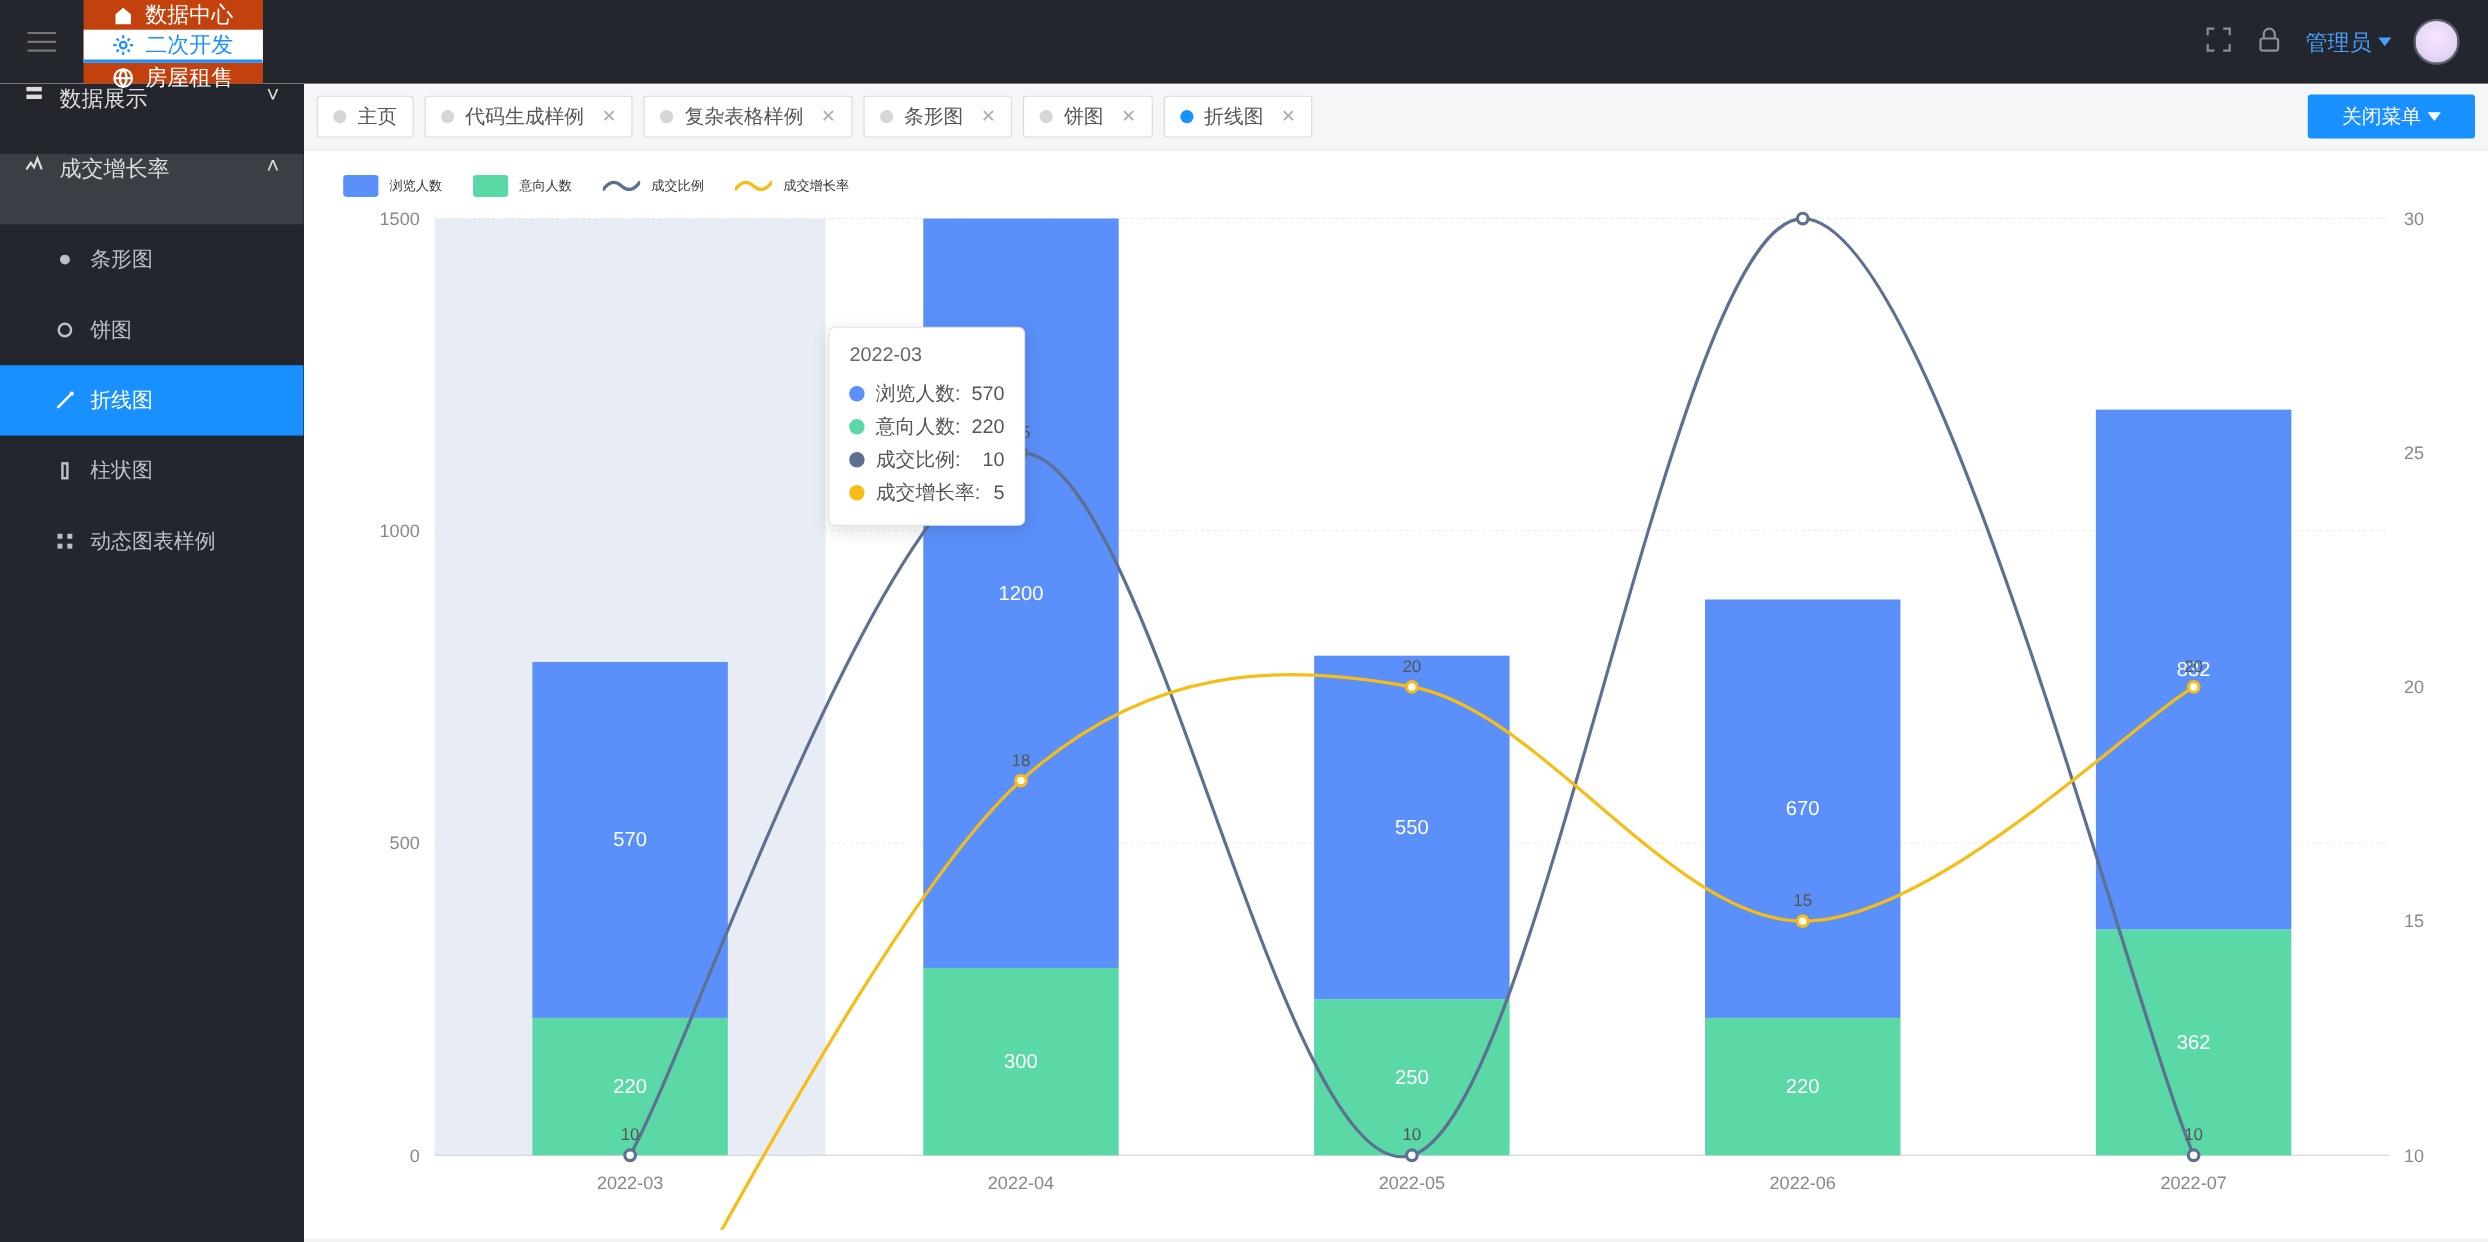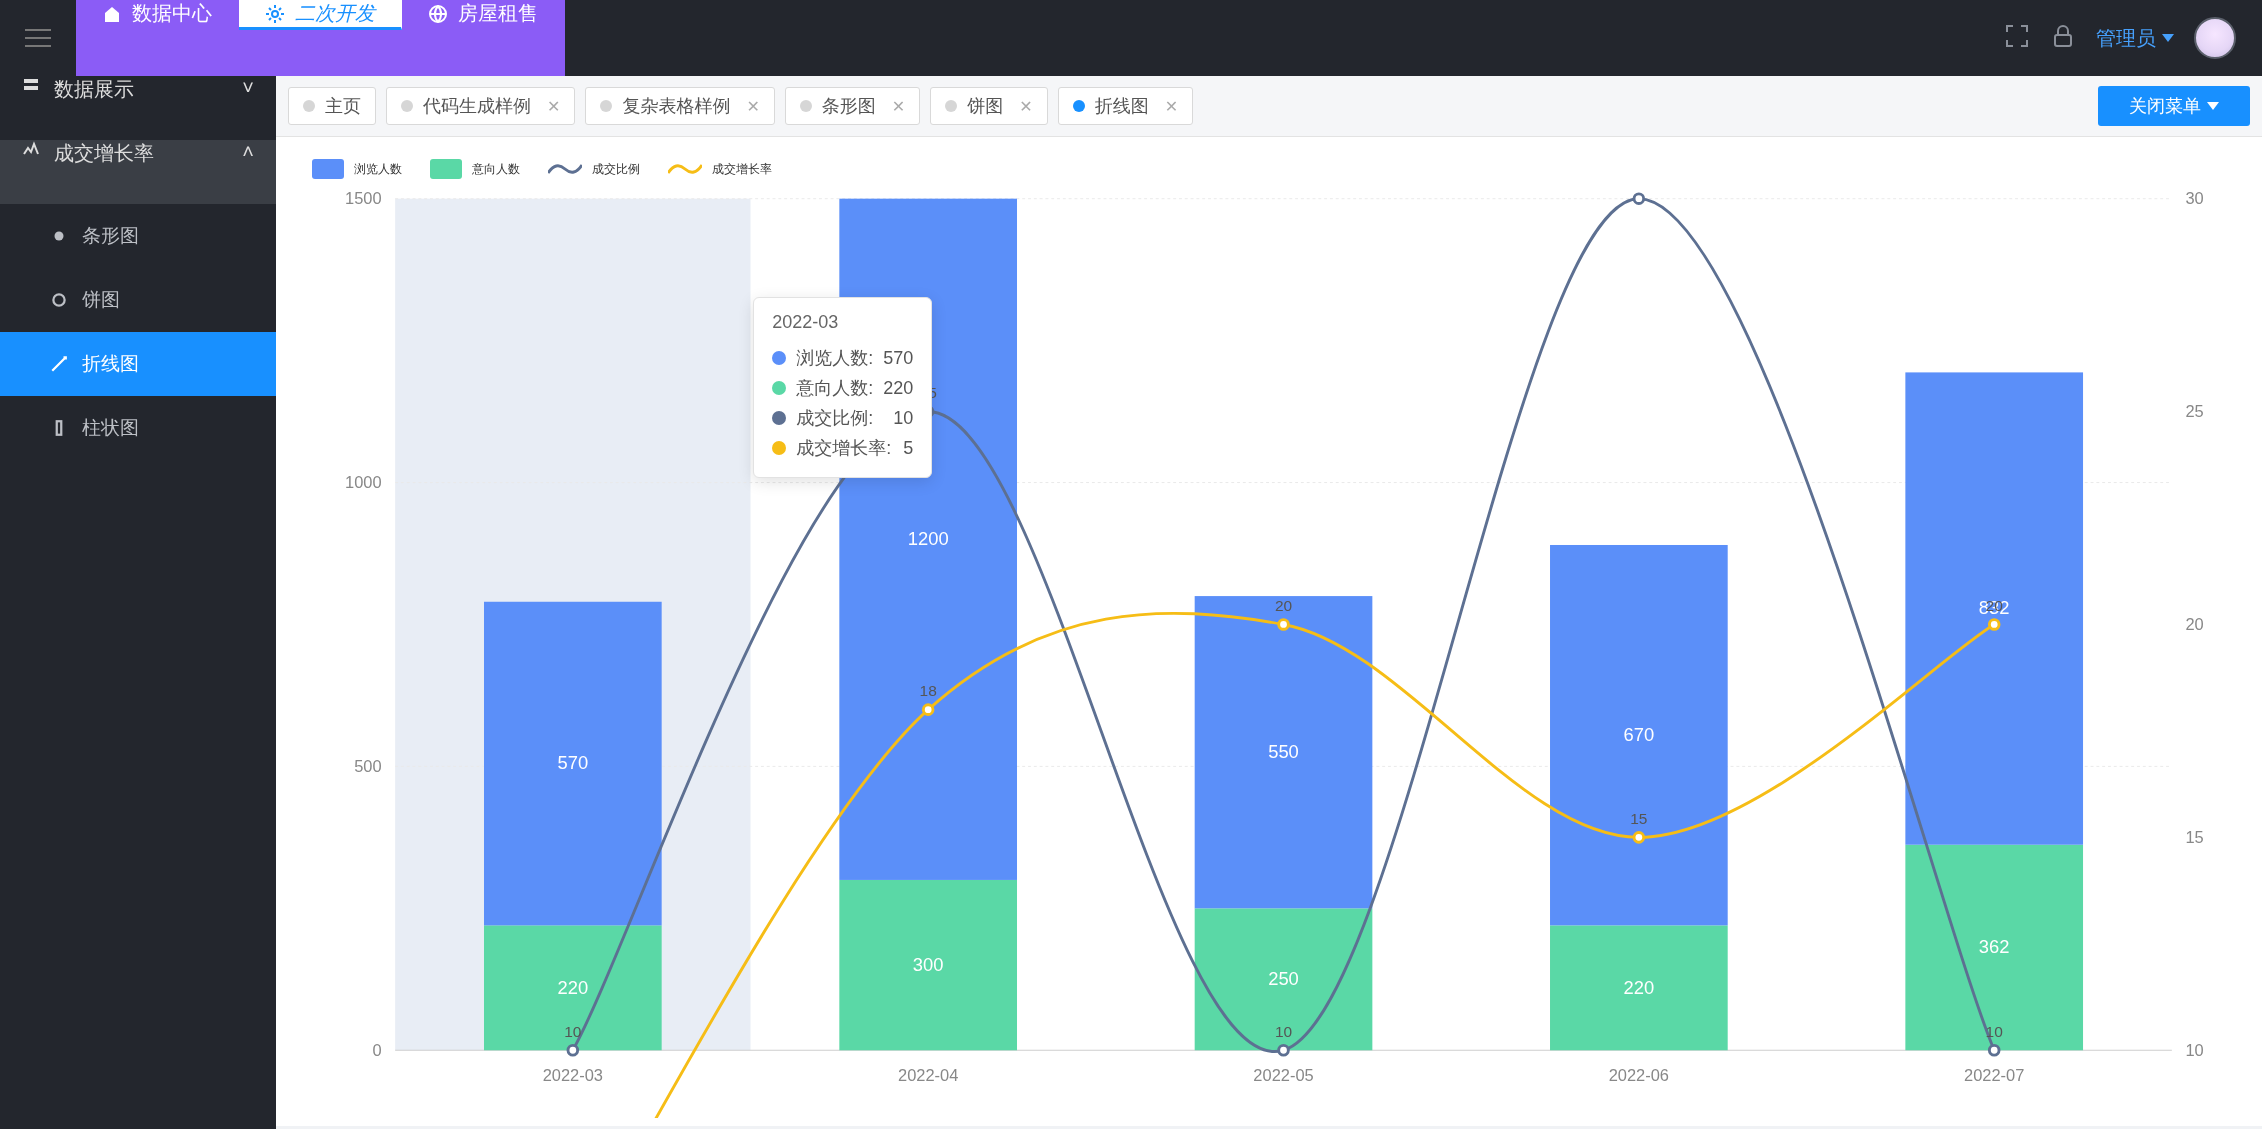--- a/index.html
+++ b/index.html
@@ -27,28 +27,28 @@
   display: flex; align-items: center; justify-content: center;
   color: #f5a623;
   font-weight: 700;
   font-size: 30px;
 }
 .hamburger {
   width: 76px; display: flex; align-items: center; justify-content: center;
   color: #888; cursor: pointer;
 }
 .hamburger svg { width: 28px; height: 22px; fill: none; stroke: #777; stroke-width: 2;}
-.topnav { display: flex; align-items: flex-start; background: #8b5cf6; }
+.topnav { display: flex; align-items: center; background: #c2410c; flex-direction: column; }
 .topnav-item {
   display: flex; align-items: center; gap: 10px;
   padding: 0 26px; color: #fff; font-size: 20px;
   border-right: 1px solid rgba(255,255,255,0);
   cursor: pointer;
 }
-.topnav-item.active { background: #fff; color: #1890ff; border-bottom: 3px solid #1890ff; font-style: italic; }
+.topnav-item.active { background: #fff; color: #1890ff; border-bottom: 3px solid #1890ff; }
 .topnav-icon { display: inline-block; width: 20px; height: 20px; }
 .header-right { margin-left: auto; display: flex; align-items: center; gap: 20px; padding-right: 26px; color: #bbb; }
 .hicon svg { width: 26px; height: 26px; stroke: #8a8f99; fill: none; stroke-width: 2; }
 .username { color: #46a0fc; font-size: 20px; display: flex; align-items: center; gap: 6px; }
 .caret-down { width: 0; height: 0; border-left: 6px solid transparent; border-right: 6px solid transparent; border-top: 8px solid #46a0fc;}
 .avatar { width: 42px; height: 42px; border-radius: 50%; background: radial-gradient(circle at 50% 40%, #f6e6ff 0%, #e5d6f6 60%, #c7badf 100%); border: 2px solid #5a5f6a;}
 
 .sidebar {
   position: fixed; top: 76px; bottom: 0; left: 0; width: 276px;
   background: #23262d; color: #ccc;
@@ -200,20 +200,29 @@
       <span class="side-icon"><svg viewBox="0 0 16 16">
           <path d="M2 14L14 2M12 2h2v2" fill="none" stroke="currentColor" stroke-width="2"></path>
         </svg></span>
       <span>折线图</span>
     </div>
     <div class="side-sub">
       <span class="side-icon"><svg viewBox="0 0 16 16">
           <rect x="6" y="2" width="4" height="12" fill="none" stroke="currentColor" stroke-width="2"></rect>
         </svg></span>
       <span>柱状图</span>
+    </div>
+    <div class="side-sub">
+      <span class="side-icon"><svg viewBox="0 0 16 16">
+          <rect x="2" y="2" width="4" height="4" fill="currentColor"></rect>
+          <rect x="10" y="2" width="4" height="4" fill="currentColor"></rect>
+          <rect x="2" y="10" width="4" height="4" fill="currentColor"></rect>
+          <rect x="10" y="10" width="4" height="4" fill="currentColor"></rect>
+        </svg></span>
+      <span>动态图表样例</span>
     </div>
   </div>
 
 <div class="main">
   <div class="tabsbar" id="tabsbar">
 
     <div class="tabchip">
         <span class="tab-dot"></span>
         <span>主页</span>
       </div>

